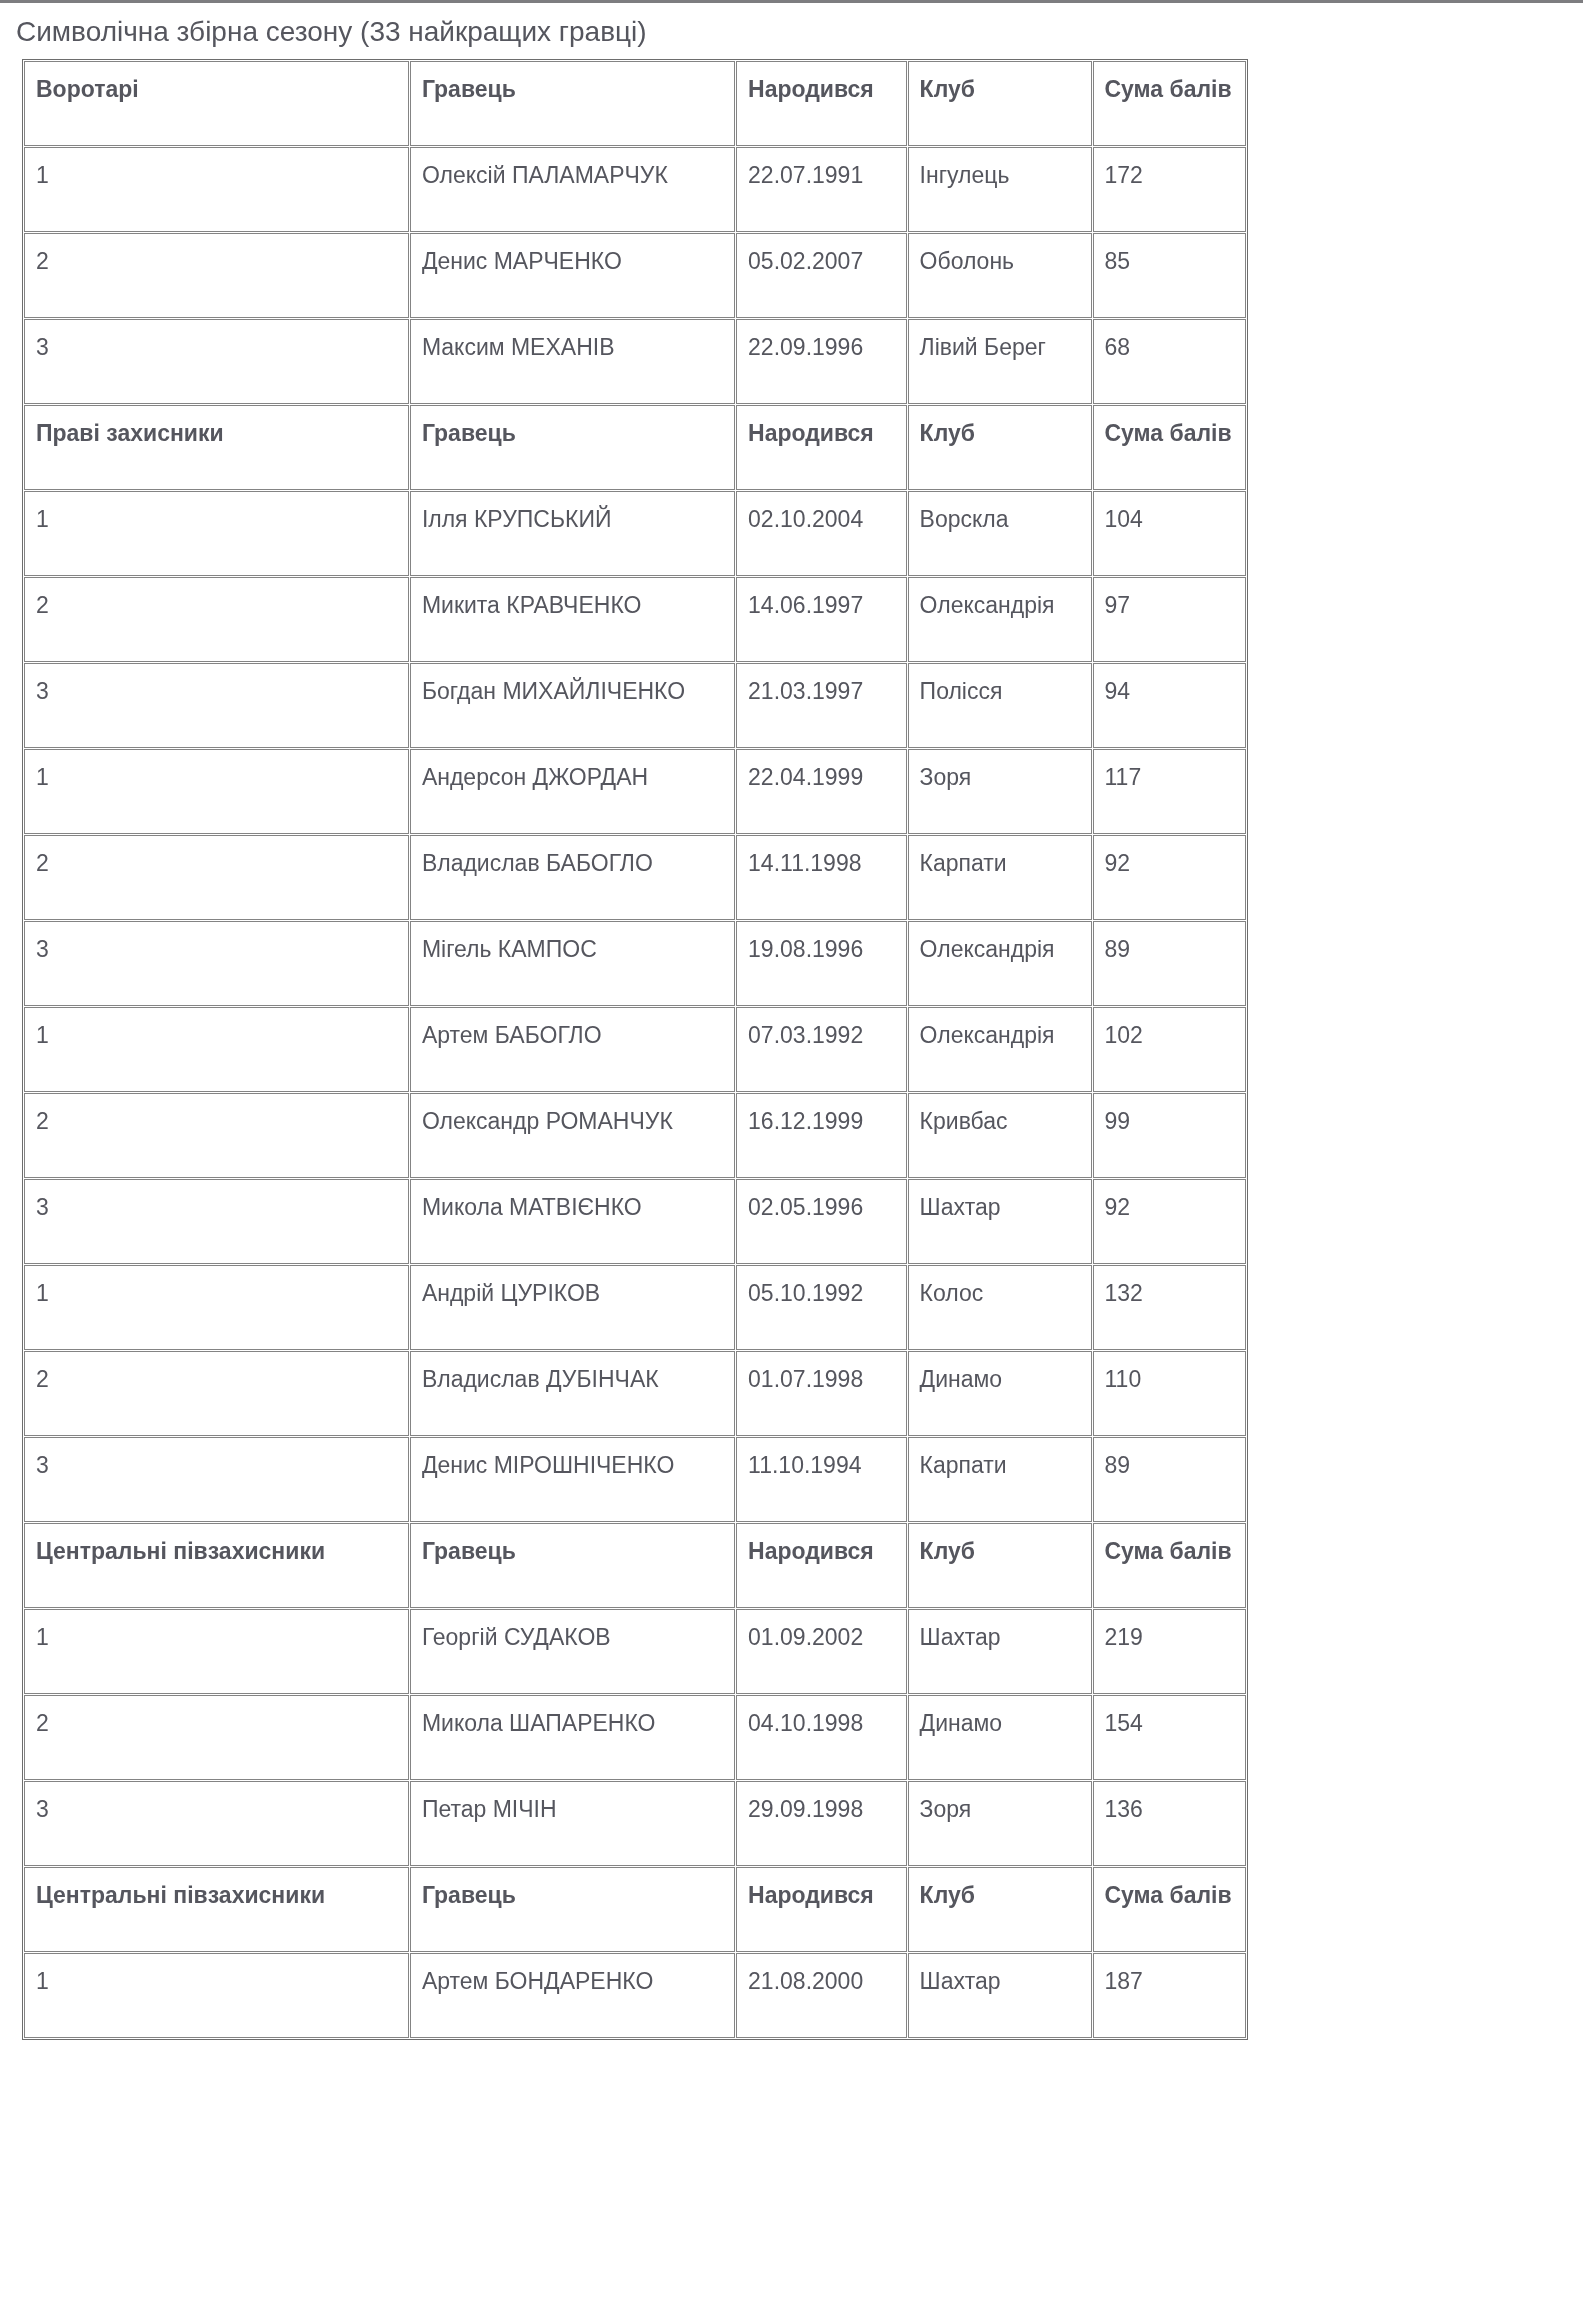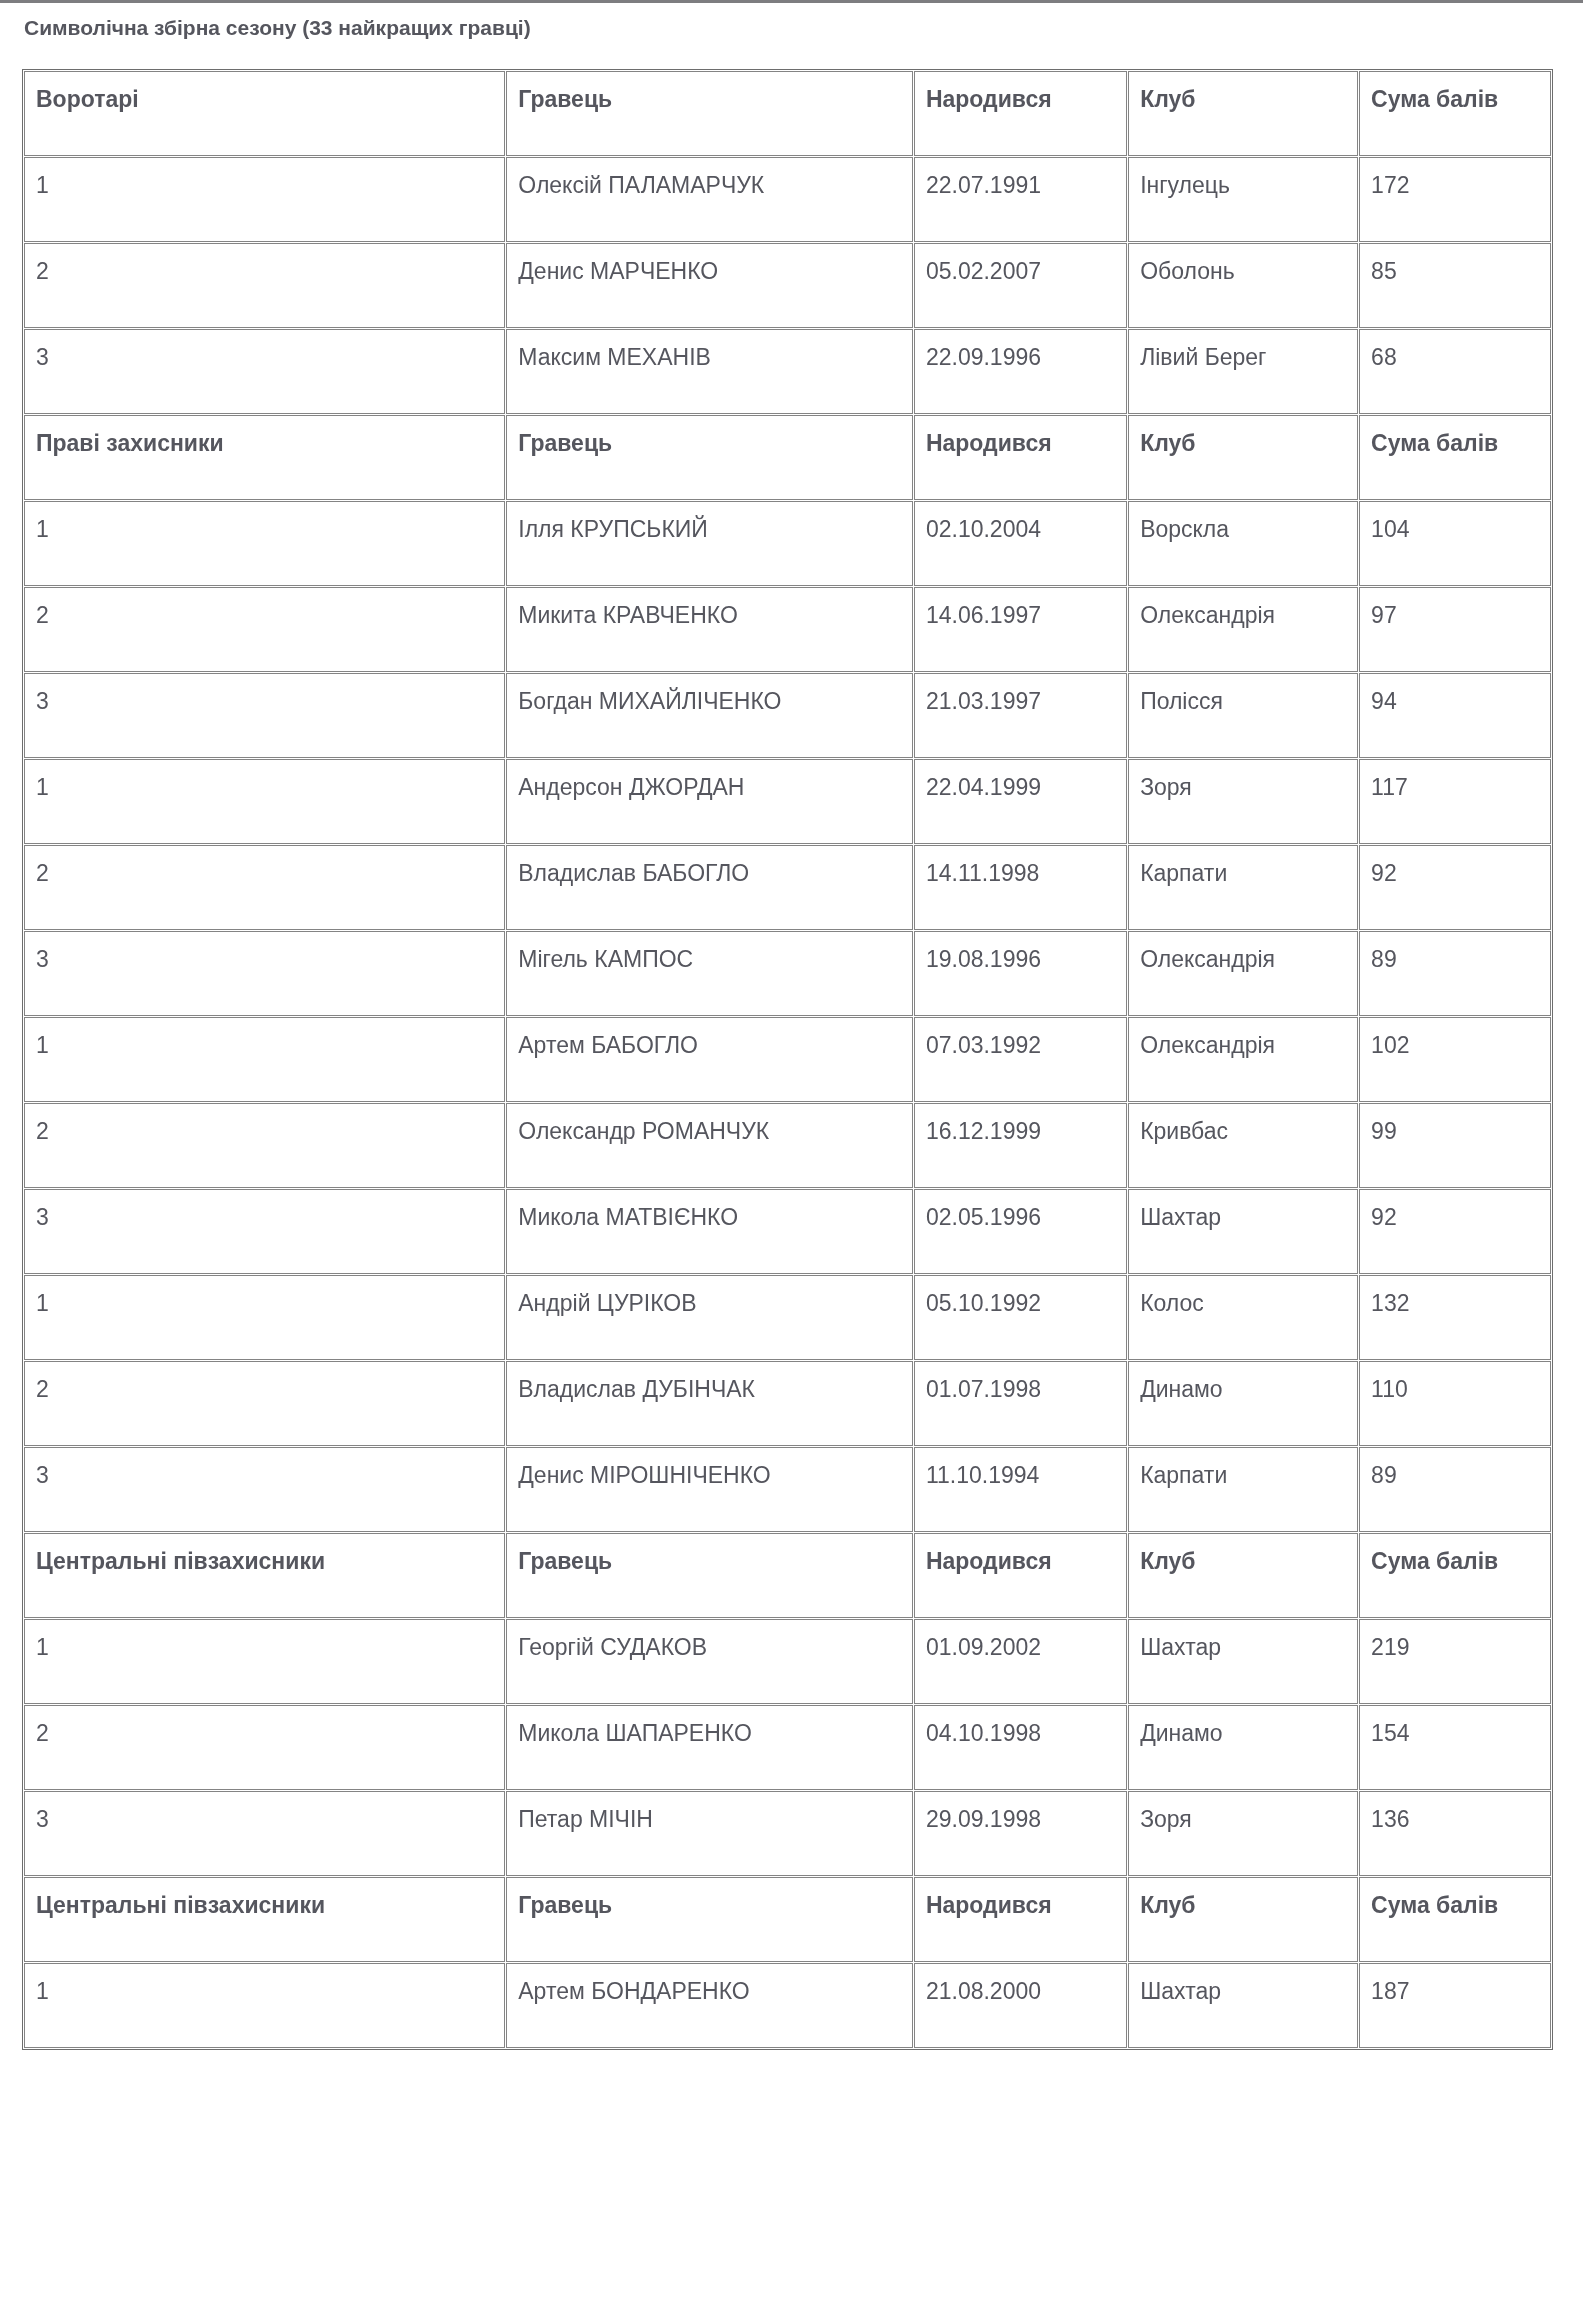--- a/index.html
+++ b/index.html
@@ -14,29 +14,29 @@
   body{
     width:1583px;height:2319px;overflow:hidden;position:relative;
     font-family:"Liberation Sans","DejaVu Sans",sans-serif;
     color:var(--text);
   }
   .top-rule{
     position:absolute;left:0;top:0;width:1583px;height:3.2px;
     background:var(--top-rule);
   }
   .page-title{
-    margin:16px 0 0 24px;
-    font-size:21px;
-    font-weight:bold;
+    margin:16px 0 0 16px;
+    font-size:28px;
+    font-weight:normal;
     letter-spacing:0px;
     color:var(--text);
   }
   table.squad{
-    margin:29px 0 0 22px;
-    width:1531px;
+    margin:11px 0 0 22px;
+    width:1226px;
     table-layout:fixed;
     border-collapse:separate;
     border-spacing:1.6px;
     border:1.6px solid var(--outer-border);
     background:var(--bg);
   }
   col.c1{width:31.6%;}
   col.c2{width:26.7%;}
   col.c3{width:14.0%;}
   col.c4{width:15.1%;}

